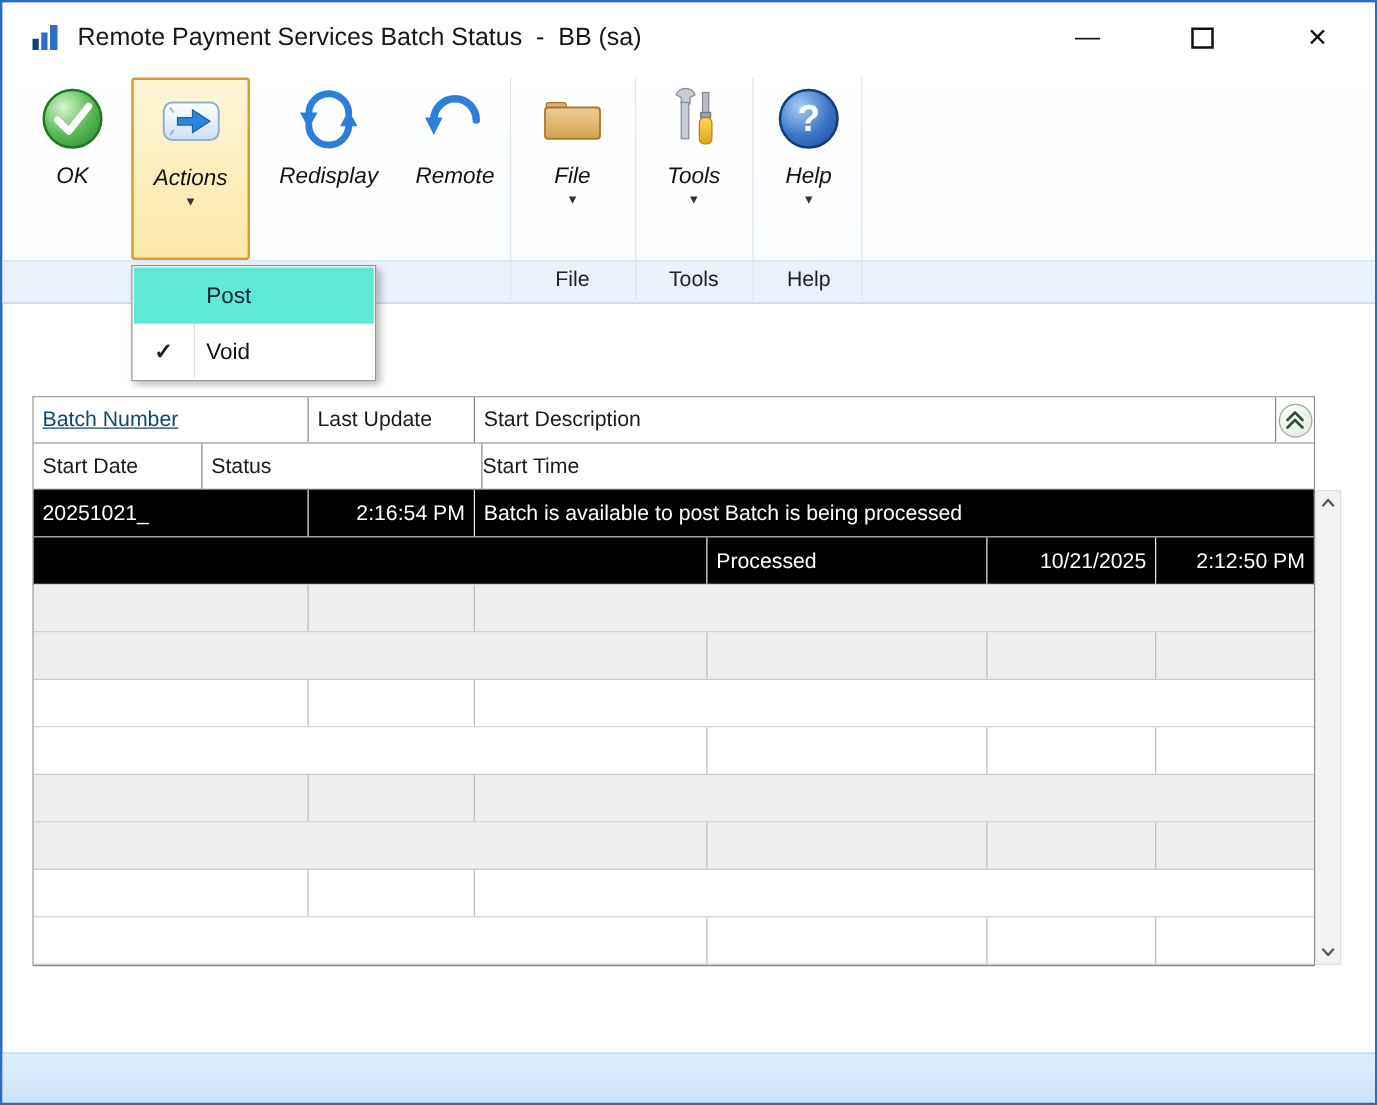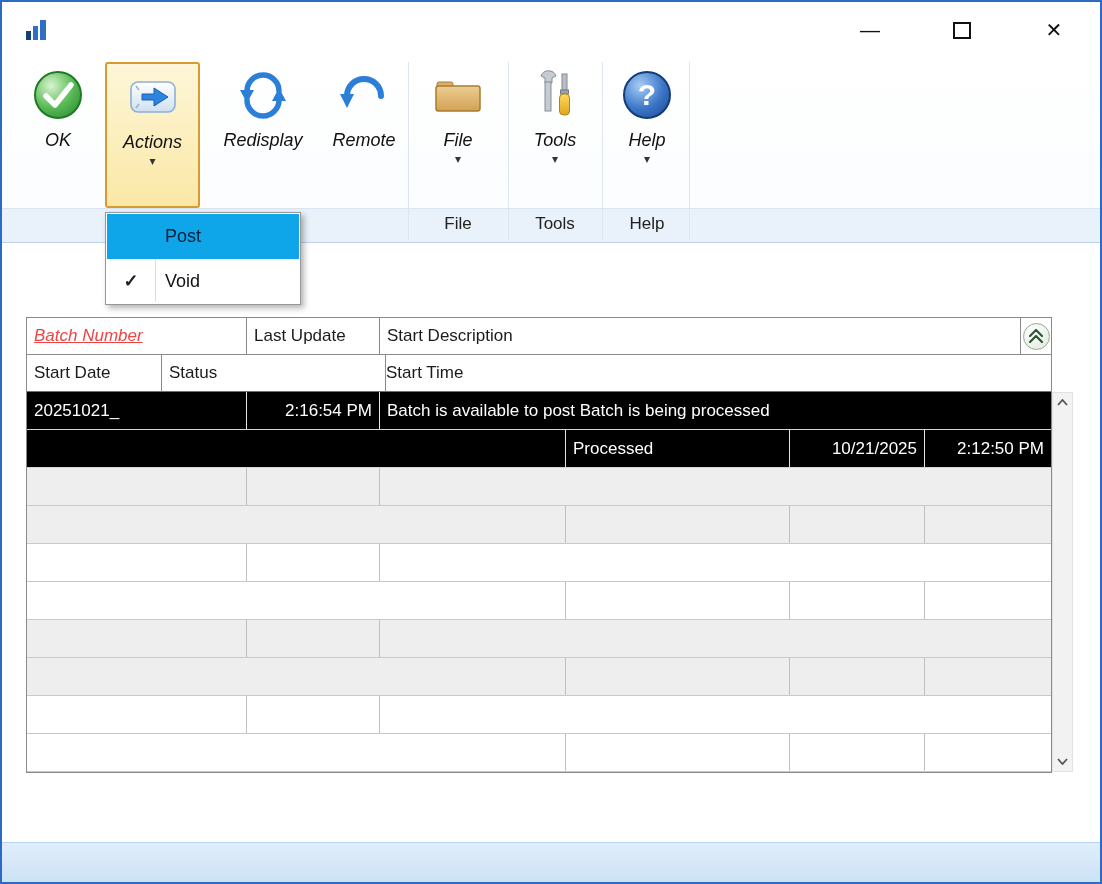--- a/index.html
+++ b/index.html
@@ -28,34 +28,34 @@
   .rlabel{font-size:18px;color:#111;margin-top:2px;font-style:italic;}
   .rarrow{font-size:12px;color:#333;margin-top:3px;line-height:10px;}
   .rbtn.active{box-sizing:border-box;border:2px solid #d89b2d;border-radius:3px;
     background:linear-gradient(#fdf6d8,#fbe8a6);}
   .grp-label{position:absolute;top:212px;font-size:17px;color:#222;text-align:center;}
   
   .menu{position:absolute;left:103px;top:210px;width:192px;background:#ffffff;
     border:1px solid #979797;box-shadow:3px 3px 6px rgba(0,0,0,.3);z-index:50;padding:1px;}
   .menu::before{content:"";position:absolute;left:49px;top:2px;bottom:2px;width:1px;background:#dedede;}
   .menu-item{position:relative;display:flex;align-items:center;height:44px;font-size:18px;color:#111;cursor:default;}
-  .menu-item.selected{background:#0ea5e9;color:#041f3c;height:45px;}
+  .menu-item.selected{background:#5eead4;color:#041f3c;height:45px;}
   .menu-gutter{width:48px;display:flex;align-items:center;justify-content:center;flex:0 0 auto;}
   .menu-check{font-size:18px;color:#222;font-weight:bold;}
   .menu-label{margin-left:10px;}
   
   .grid{position:absolute;left:24px;top:315px;width:1026px;height:456px;box-sizing:border-box;
     border:1px solid #8a8a8a;background:#ffffff;}
   .hrow{display:flex;height:37px;background:#ffffff;box-sizing:border-box;}
   .hrow1{border-bottom:1px solid #8a8a8a;}
   .hrow2{border-bottom:1px solid #6f6f6f;}
   .hc{display:flex;align-items:center;height:100%;box-sizing:border-box;
     border-right:1px solid #8a8a8a;font-size:17px;padding:0 7px;overflow:hidden;white-space:nowrap;}
   .hc.nob{border-right:none;padding:0;}
-  .link{color:#ef4444;text-decoration:underline;cursor:pointer;font-style:italic;}
+  .link{color:#0c4a6e;text-decoration:underline;cursor:pointer;}
   .wA1{width:220px;} .wA2{width:133px;} .wA3{flex:1;}
   .wB1{width:539px;} .wB2{width:224px;} .wB3{width:135px;} .wB4{flex:1;text-align:center;}
   .expand-cell{width:30px;display:flex;align-items:center;justify-content:center;height:100%;}
   .expand-btn{width:27px;height:27px;border-radius:50%;border:1px solid #96ab96;
     background:radial-gradient(circle at 35% 30%, #ffffff, #dde8dd);
     display:flex;align-items:center;justify-content:center;padding:0;cursor:pointer;}
   .row{display:flex;height:38px;box-sizing:border-box;border-bottom:1px solid #c9c9c9;background:#ffffff;}
   .c{display:flex;align-items:center;height:100%;box-sizing:border-box;
     border-right:1px solid #bfbfbf;font-size:17px;padding:0 7px;overflow:hidden;white-space:nowrap;}
   .c.nob{border-right:none;}
@@ -76,20 +76,21 @@
 <body>
 
 <div class="window">
 
   <div class="titlebar">
     <svg class="app-icon" viewBox="0 0 26 26">
       <rect x="2" y="14" width="5" height="9" fill="#173f77"></rect>
       <rect x="9" y="9" width="5" height="14" fill="#2e6fc1"></rect>
       <rect x="16" y="3" width="6" height="20" fill="#2e6fc1"></rect>
     </svg>
+    <span class="title-text">Remote Payment Services Batch Status  -  BB (sa)</span>
   </div>
   <div class="win-controls">
     <div class="wc">
       <span>—</span>
     </div>
     <div class="wc">
       <span class="max-box"></span>
     </div>
     <div class="wc">
       <span>✕</span>

